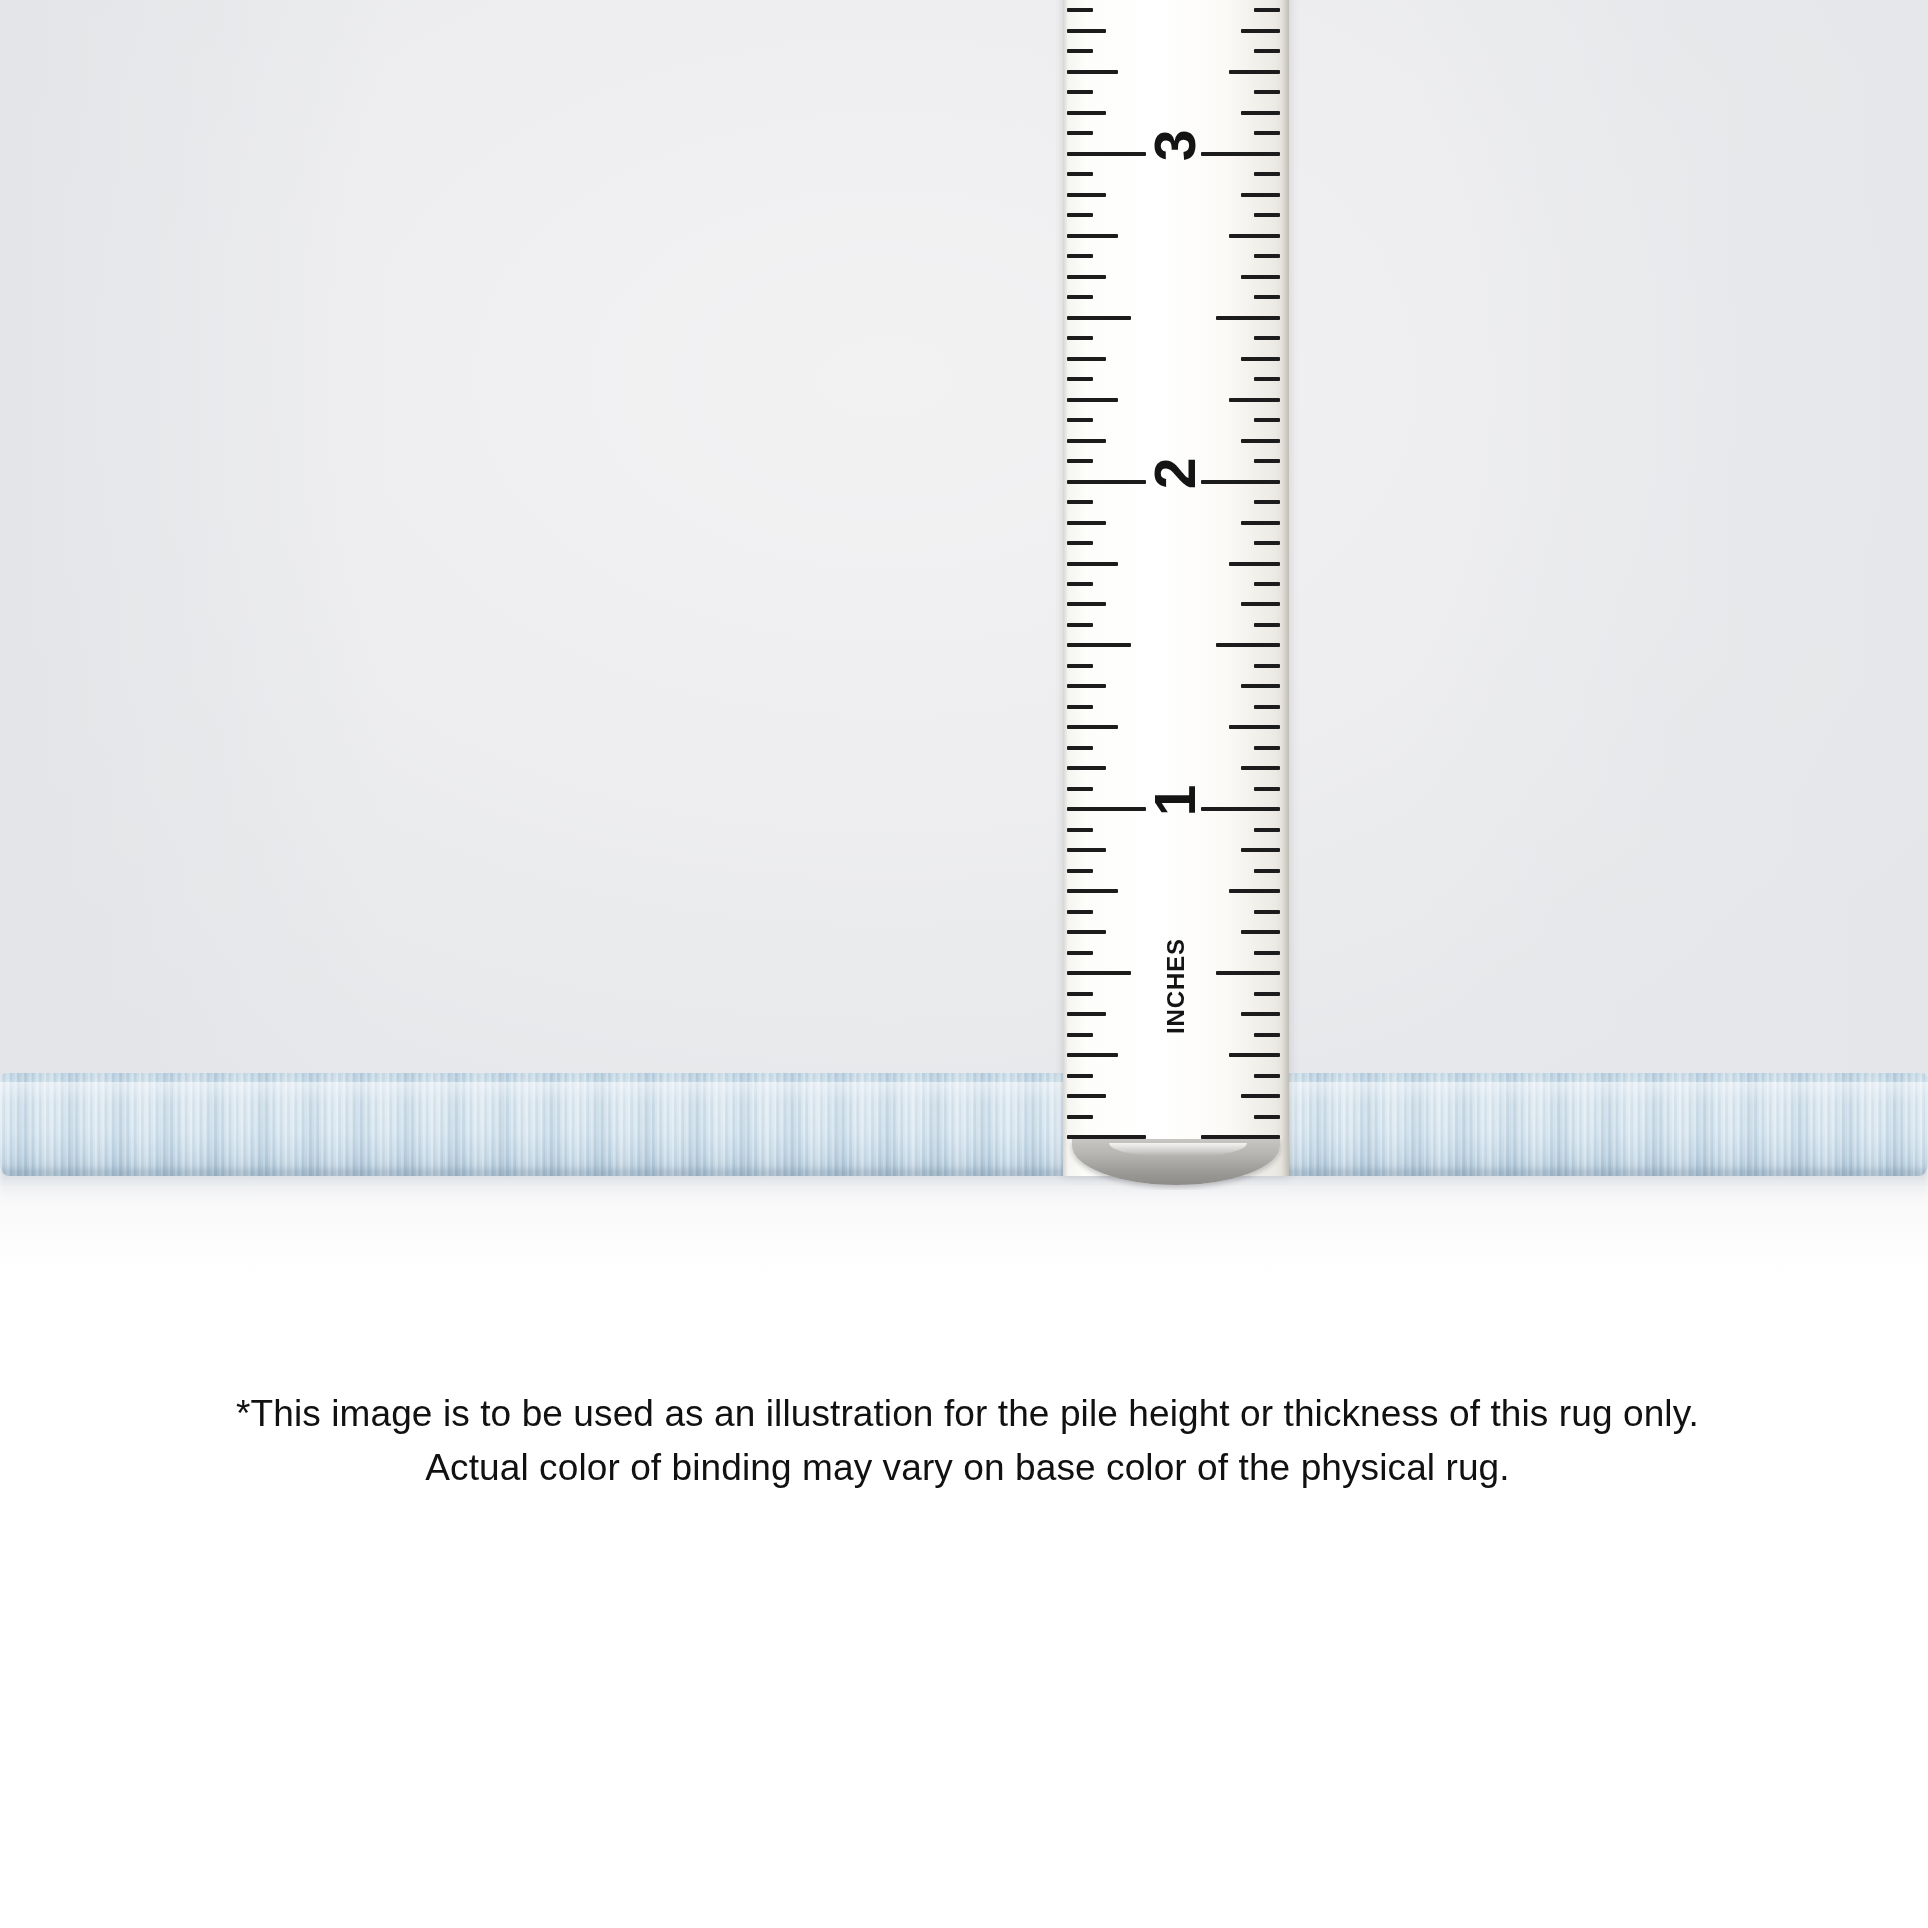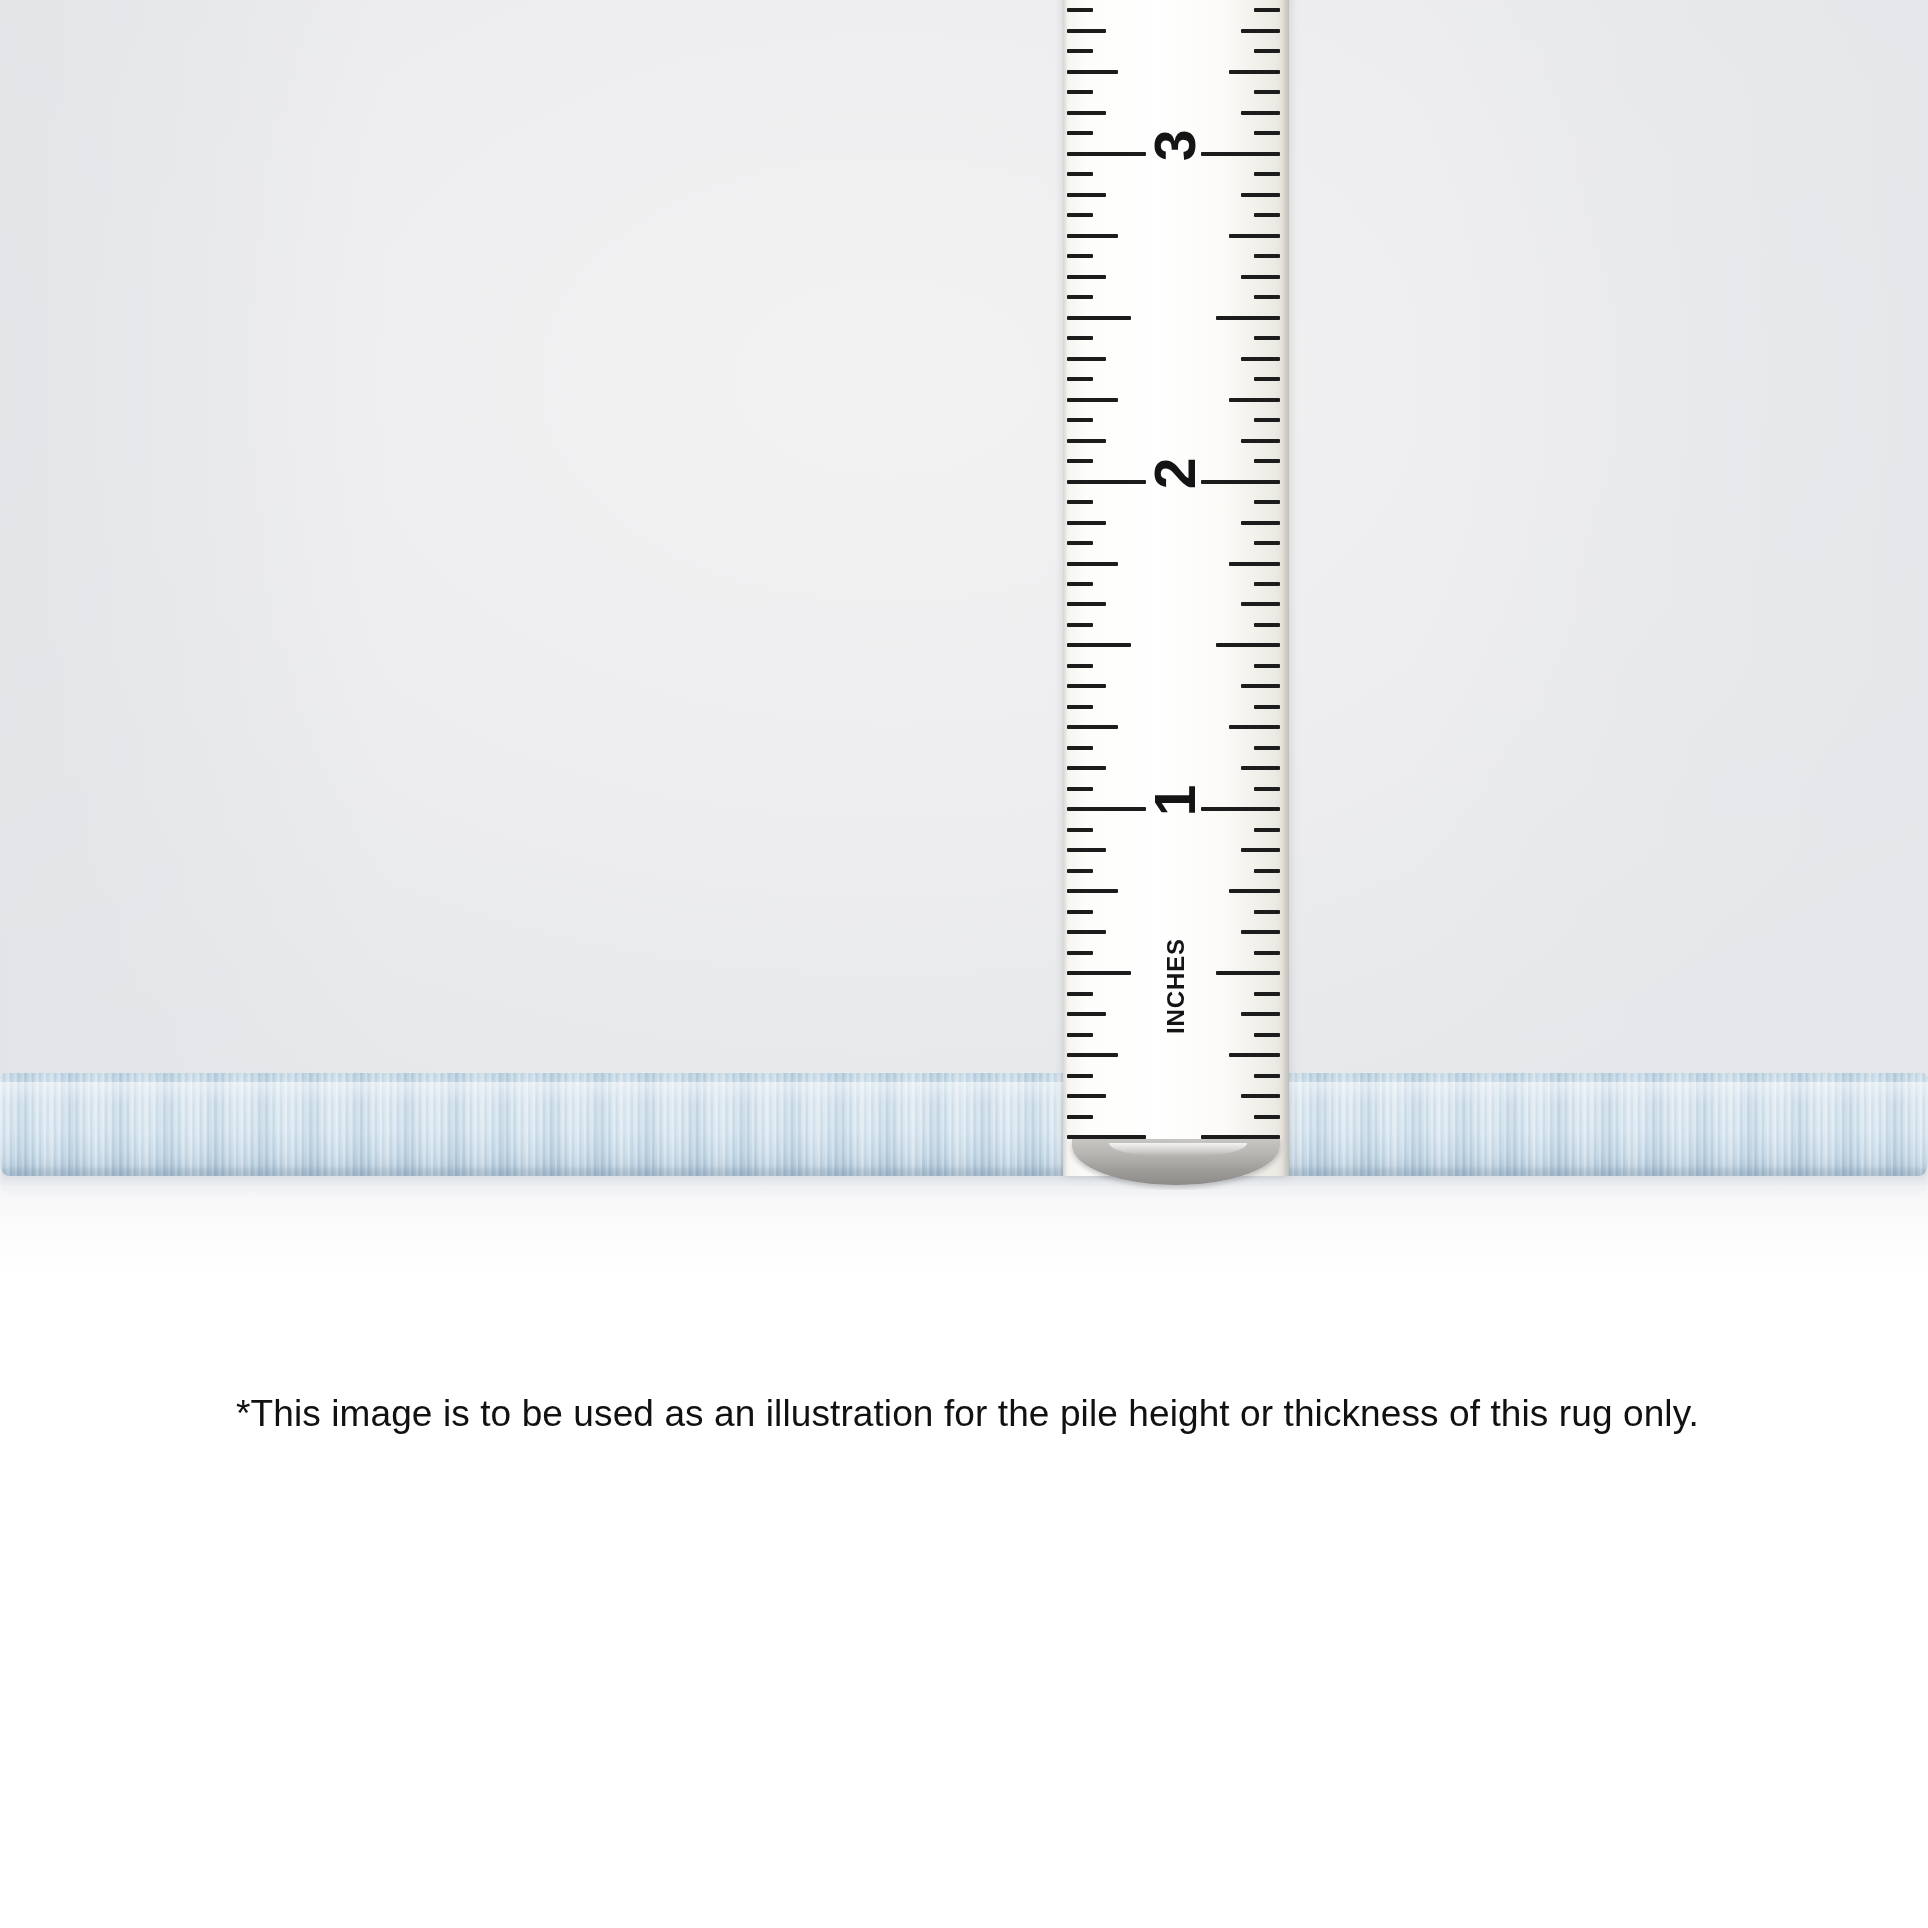--- a/index.html
+++ b/index.html
@@ -400,16 +400,17 @@
     <div class="tape-tip">
       <div class="tape-tip-metal">
         <div class="tape-tip-sheen"></div>
       </div>
     </div>
 
   </div>
 
   <div class="caption">
     <span class="line">*This image is to be used as an illustration for the pile height or thickness of this rug only.</span>
+    <span class="line">Actual color of binding may vary on base color of the physical rug.</span>
   </div>
 
 </div>
 
 
 </body></html>

